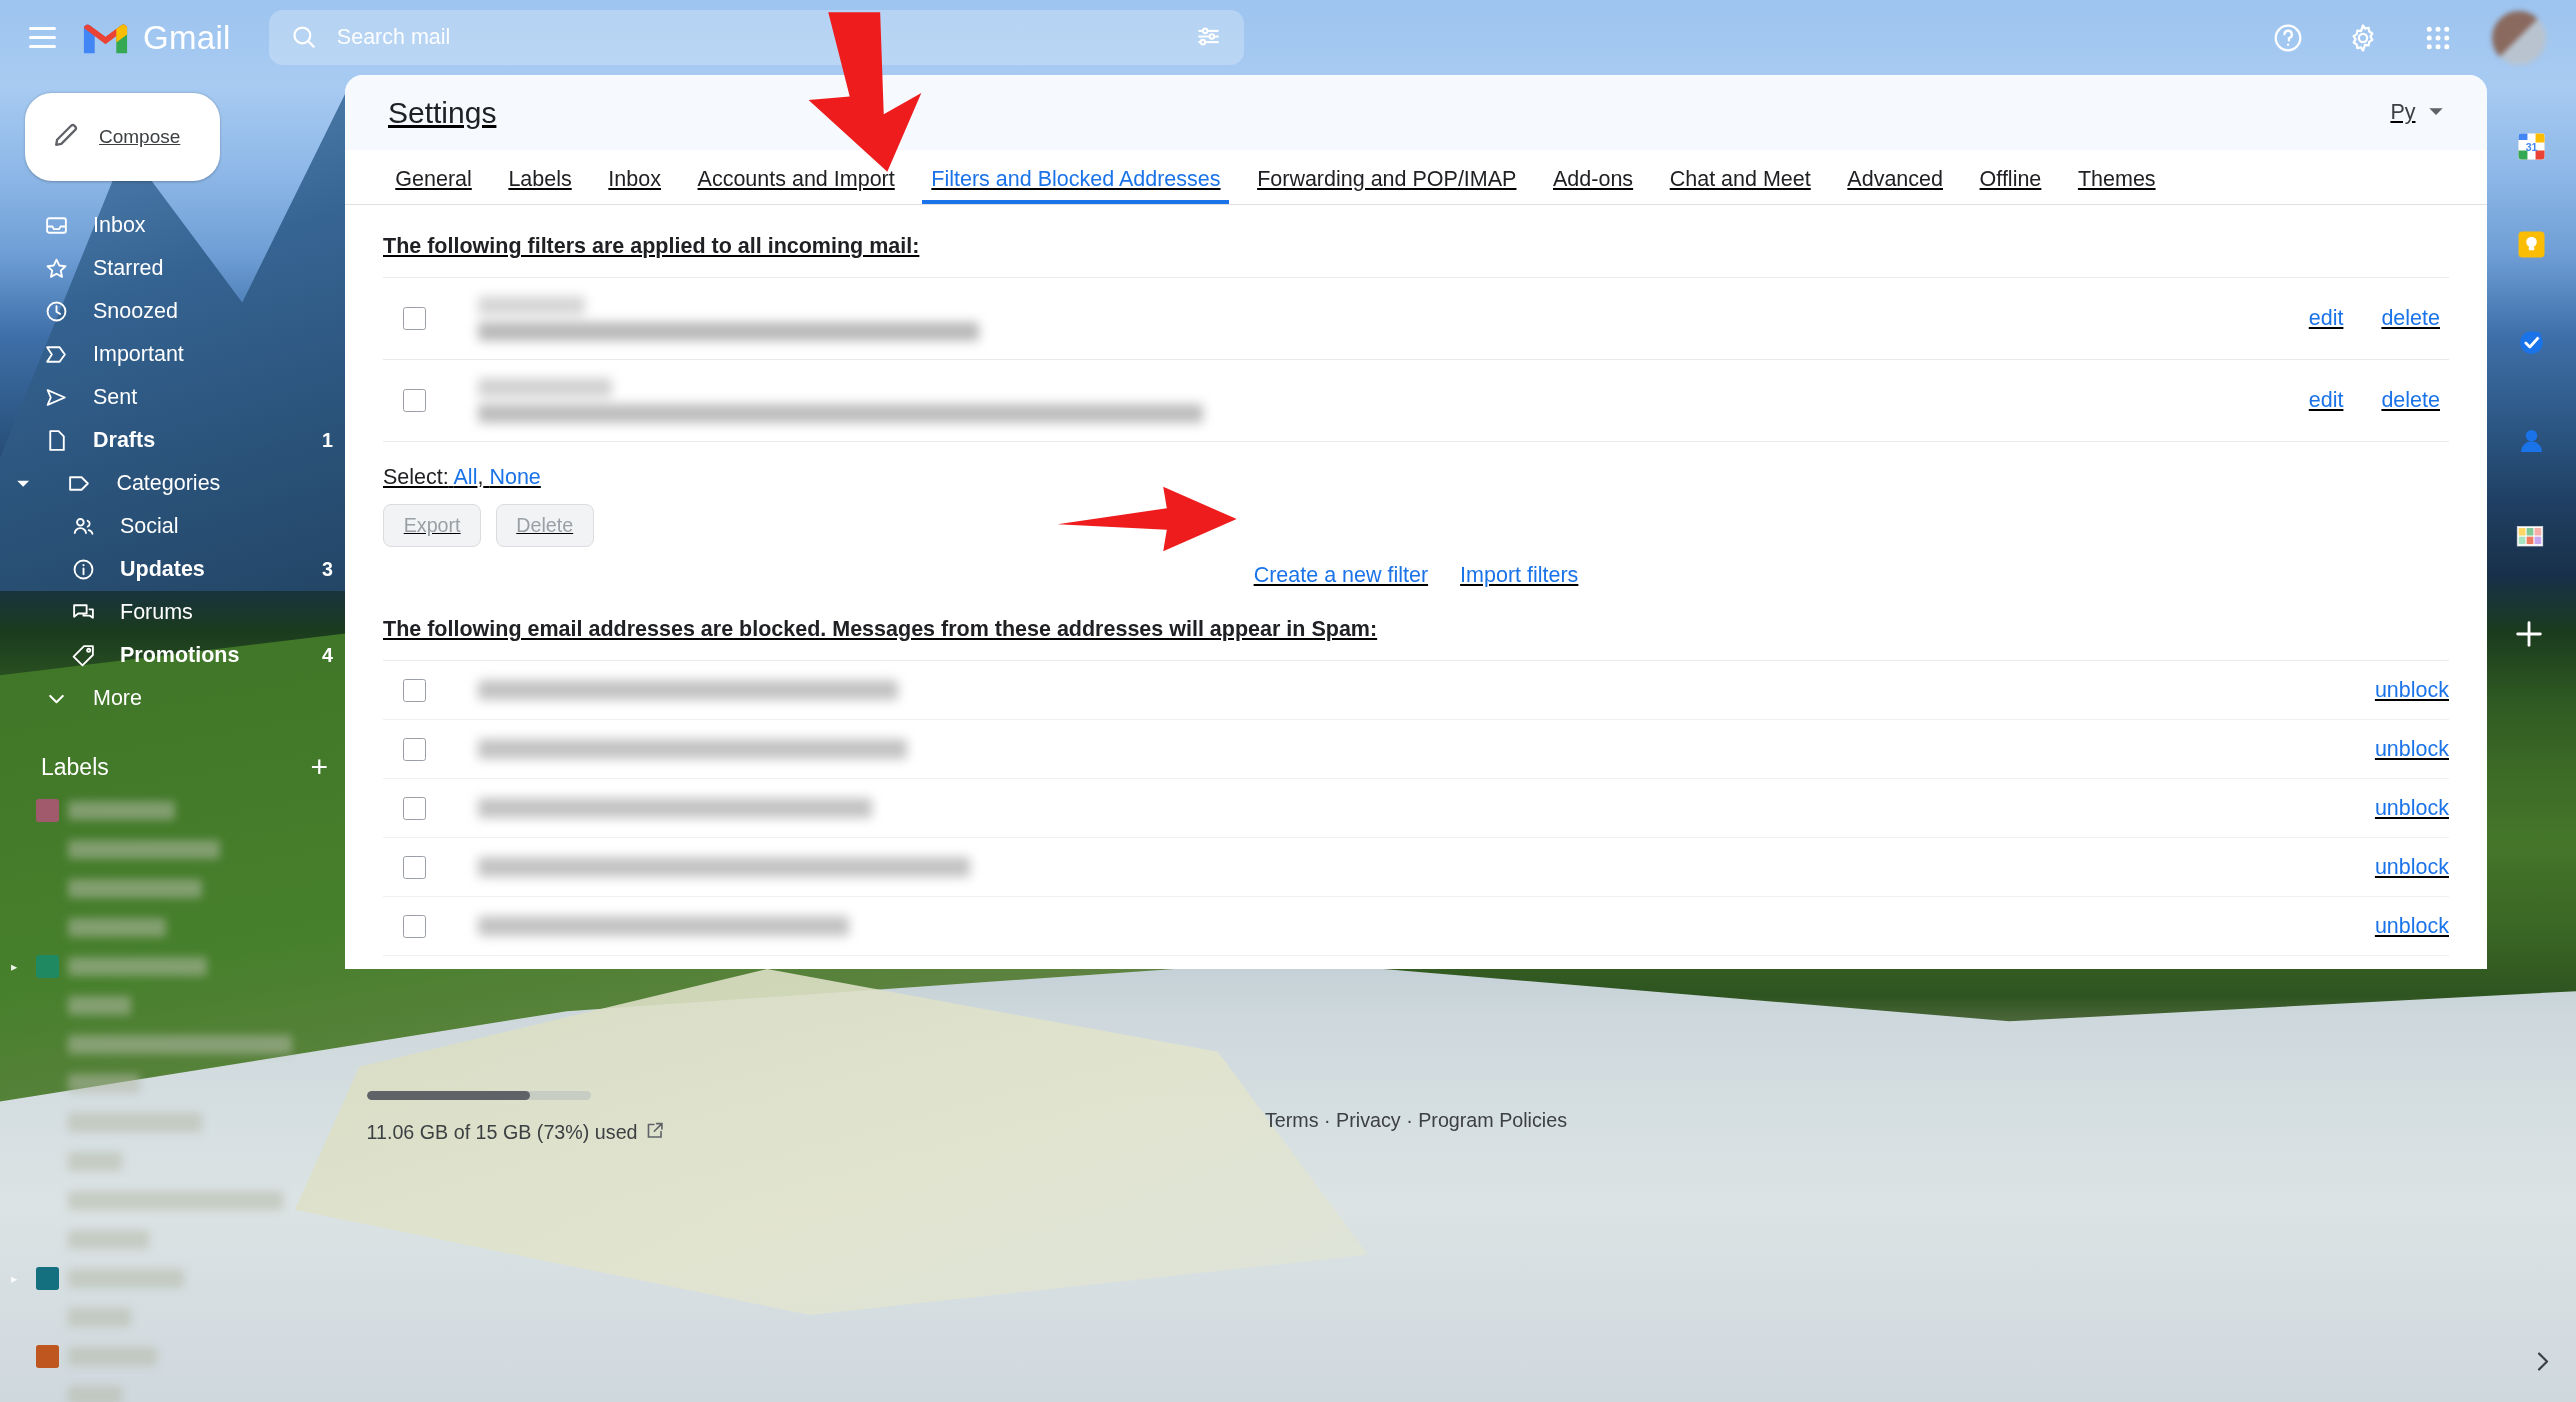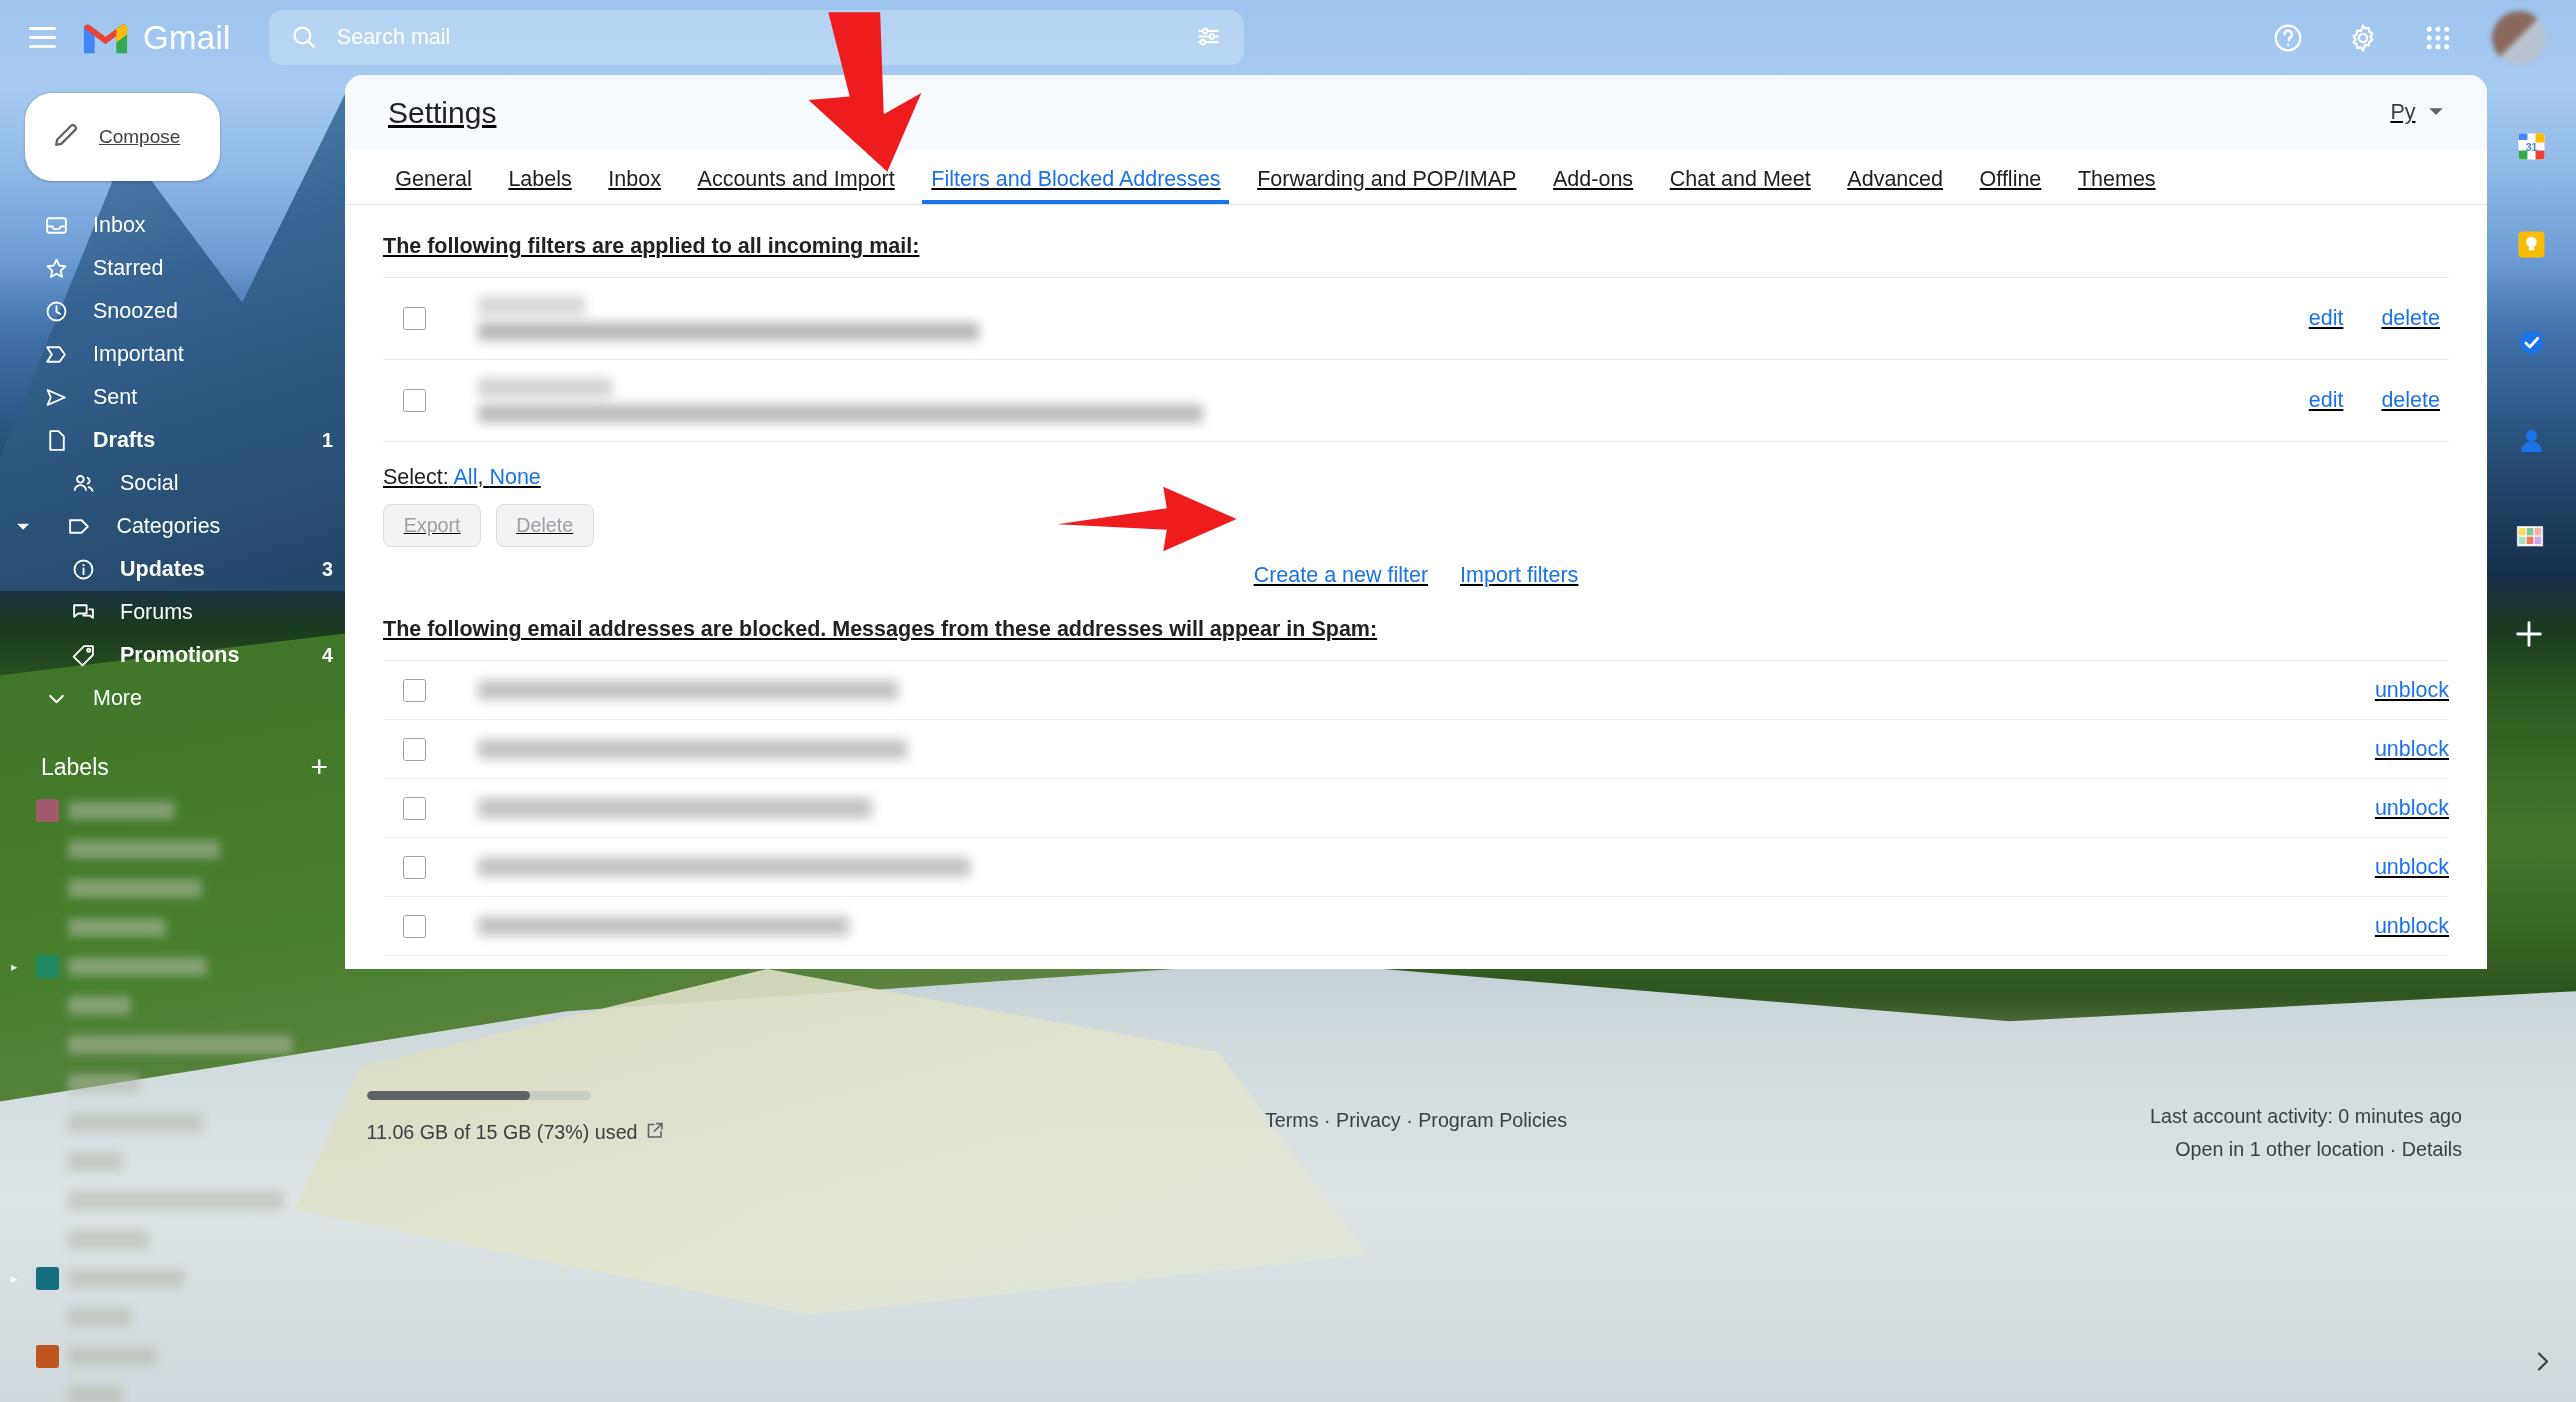--- a/index.html
+++ b/index.html
@@ -362,44 +362,44 @@
     <div class="nav-item bold">
       <span class="nav-icon">
         <svg width="25" height="25" viewBox="0 0 24 24" fill="none" stroke="#fff" stroke-width="1.8">
           <path d="M6 3h8l5 5v13H6z" stroke-linejoin="round"></path>
         </svg>
         </span>
       <span>Drafts</span>
       <span class="cnt">1</span>
     </div>
 
-    <div class="nav-item sub">
-      <span class="nav-icon">
-        <svg width="25" height="25" viewBox="0 0 24 24" fill="none" stroke="#fff" stroke-width="1.8">
-          <circle cx="9" cy="8" r="3.2"></circle>
-            <path d="M3.5 19a5.5 5.5 0 0 1 11 0"></path>
-            <path d="M16 6.5a3 3 0 0 1 0 5.6M17 15.5a5 5 0 0 1 3.6 3.5" stroke-linecap="round"></path>
-        </svg>
-        </span>
-      <span>Social</span>
-      <span class="cnt"></span>
-    </div>
-
     <div class="nav-item">
       <span class="caret">
         <svg width="14.3" height="14.3" viewBox="0 0 12 12" fill="#fff">
             <path d="M1 4l5 5 5-5z"></path>
           </svg>
       </span>
       <span class="nav-icon">
         <svg width="25" height="25" viewBox="0 0 24 24" fill="none" stroke="#fff" stroke-width="1.8">
           <path d="M3 6h11l6 6-6 6H3z" stroke-linejoin="round"></path>
         </svg>
         </span>
       <span>Categories</span>
+    </div>
+
+    <div class="nav-item sub">
+      <span class="nav-icon">
+        <svg width="25" height="25" viewBox="0 0 24 24" fill="none" stroke="#fff" stroke-width="1.8">
+          <circle cx="9" cy="8" r="3.2"></circle>
+            <path d="M3.5 19a5.5 5.5 0 0 1 11 0"></path>
+            <path d="M16 6.5a3 3 0 0 1 0 5.6M17 15.5a5 5 0 0 1 3.6 3.5" stroke-linecap="round"></path>
+        </svg>
+        </span>
+      <span>Social</span>
+      <span class="cnt"></span>
     </div>
 
     <div class="nav-item sub bold">
       <span class="nav-icon">
         <svg width="25" height="25" viewBox="0 0 24 24" fill="none" stroke="#fff" stroke-width="1.8">
           <circle cx="12" cy="12" r="8.6"></circle>
             <path d="M12 11v5.5" stroke-linecap="round"></path>
             <circle cx="12" cy="7.8" r="1" fill="#fff" stroke="none"></circle>
         </svg>
         </span>
@@ -656,28 +656,20 @@
         </svg>
       </span>
     </div>
   </div>
   <div class="flinks">
     <span>Terms</span>
     <span>·</span>
     <span>Privacy</span>
     <span>·</span>
     <span>Program Policies</span>
-  </div>
-  <div class="facct">
-    <div>Last account activity: 0 minutes ago</div>
-    <div>
-      <span>Open in 1 other location</span>
-      <span>·</span>
-      <span class="d">Details</span>
-    </div>
   </div>
 </div>
 
 <div class="rail">
   <span class="rail-icon">
     <svg width="39" height="39" viewBox="0 0 48 48">
       <rect x="8" y="8" width="32" height="32" rx="3" fill="#fff" stroke="#dadce0"></rect>
       <path d="M8 11a3 3 0 0 1 3-3h8v8H8z" fill="#4285f4"></path>
       <path d="M29 8h8a3 3 0 0 1 3 3v8h-11z" fill="#fbbc04"></path>
       <path d="M8 29h11v11h-8a3 3 0 0 1-3-3z" fill="#34a853"></path>

